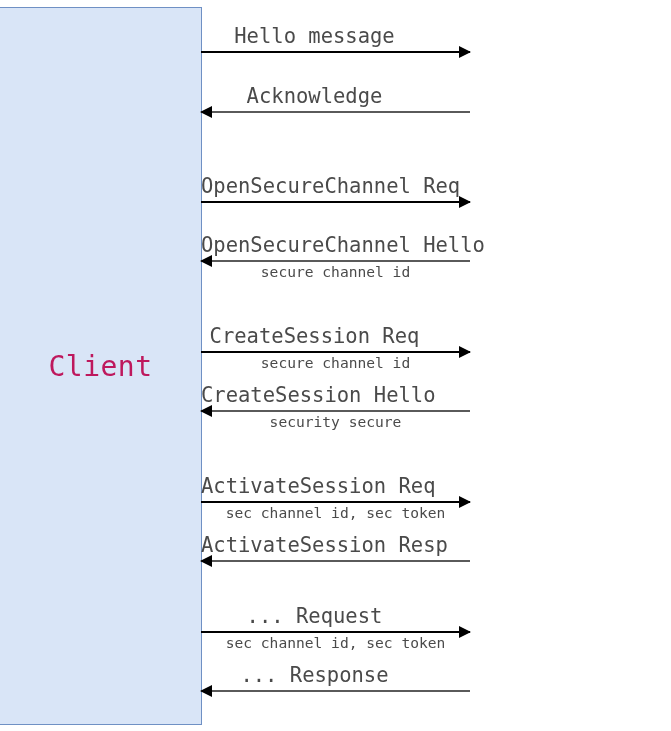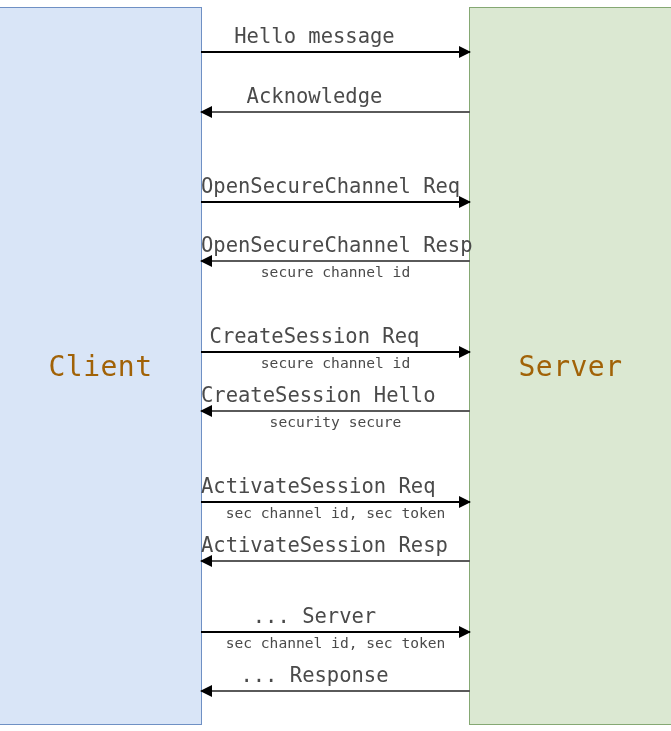--- a/index.html
+++ b/index.html
@@ -21,21 +21,21 @@
   
   .actor-box {
     position: absolute;
     box-sizing: border-box;
     display: flex;
     align-items: center;
     justify-content: center;
   }
   .actor-label {
     font-size: 28px;
-    color: #a16207;
+    color: #be185d;
     letter-spacing: 0.5px;
     white-space: nowrap;
   }
   #client-box {
     left: 0px;
     top: 7px;
     width: 202px;
     height: 718px;
     background: #d9e5f7;
     border: 1.5px solid #6f90c4;
@@ -125,42 +125,39 @@
 </style>
 </head>
 <body>
 
 <div id="diagram">
 
   <div id="client-box" class="actor-box">
     <span class="actor-label">Client</span>
   </div>
 
-  <div id="server-box" class="actor-box">
-    <span class="actor-label">Server</span>
-  </div>
 
   <div id="messages">
       <div class="msg forward" style="top: 51px;">
         <div class="msg-label">Hello message</div>
         <div class="arrow-line"></div>
         <div class="arrow-head"></div>
       </div>
       <div class="msg reverse" style="top: 111px;">
         <div class="msg-label">Acknowledge</div>
         <div class="arrow-line"></div>
         <div class="arrow-head"></div>
       </div>
       <div class="msg forward" style="top: 201px;">
         <div class="msg-label">OpenSecureChannel Req</div>
         <div class="arrow-line"></div>
         <div class="arrow-head"></div>
       </div>
       <div class="msg reverse" style="top: 260px;">
-        <div class="msg-label">OpenSecureChannel Resp</div>
+        <div class="msg-label">OpenSecureChannel Hello</div>
         <div class="arrow-line"></div>
         <div class="arrow-head"></div>
         <div class="msg-sub">secure channel id</div>
       </div>
       <div class="msg forward" style="top: 351px;">
         <div class="msg-label">CreateSession Req</div>
         <div class="arrow-line"></div>
         <div class="arrow-head"></div>
         <div class="msg-sub">secure channel id</div>
       </div>
@@ -175,21 +172,21 @@
         <div class="arrow-line"></div>
         <div class="arrow-head"></div>
         <div class="msg-sub">sec channel id, sec token</div>
       </div>
       <div class="msg reverse" style="top: 560px;">
         <div class="msg-label">ActivateSession Resp</div>
         <div class="arrow-line"></div>
         <div class="arrow-head"></div>
       </div>
       <div class="msg forward" style="top: 631px;">
-        <div class="msg-label">... Server</div>
+        <div class="msg-label">... Request</div>
         <div class="arrow-line"></div>
         <div class="arrow-head"></div>
         <div class="msg-sub">sec channel id, sec token</div>
       </div>
       <div class="msg reverse" style="top: 690px;">
         <div class="msg-label">... Response</div>
         <div class="arrow-line"></div>
         <div class="arrow-head"></div>
       </div>
     </div>

